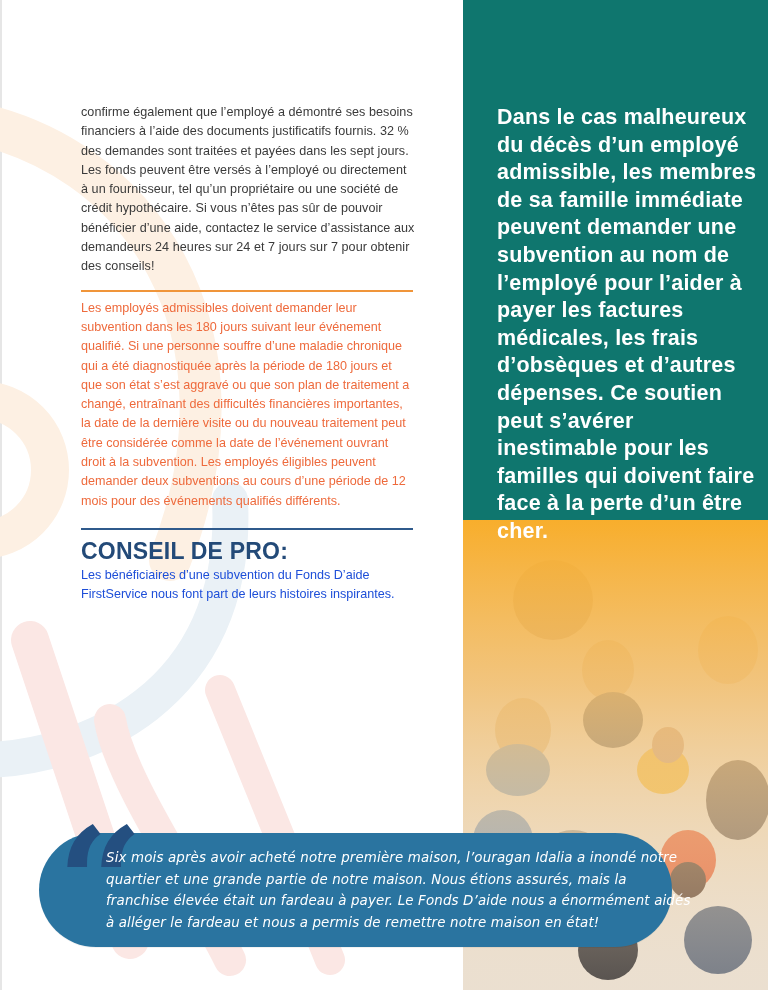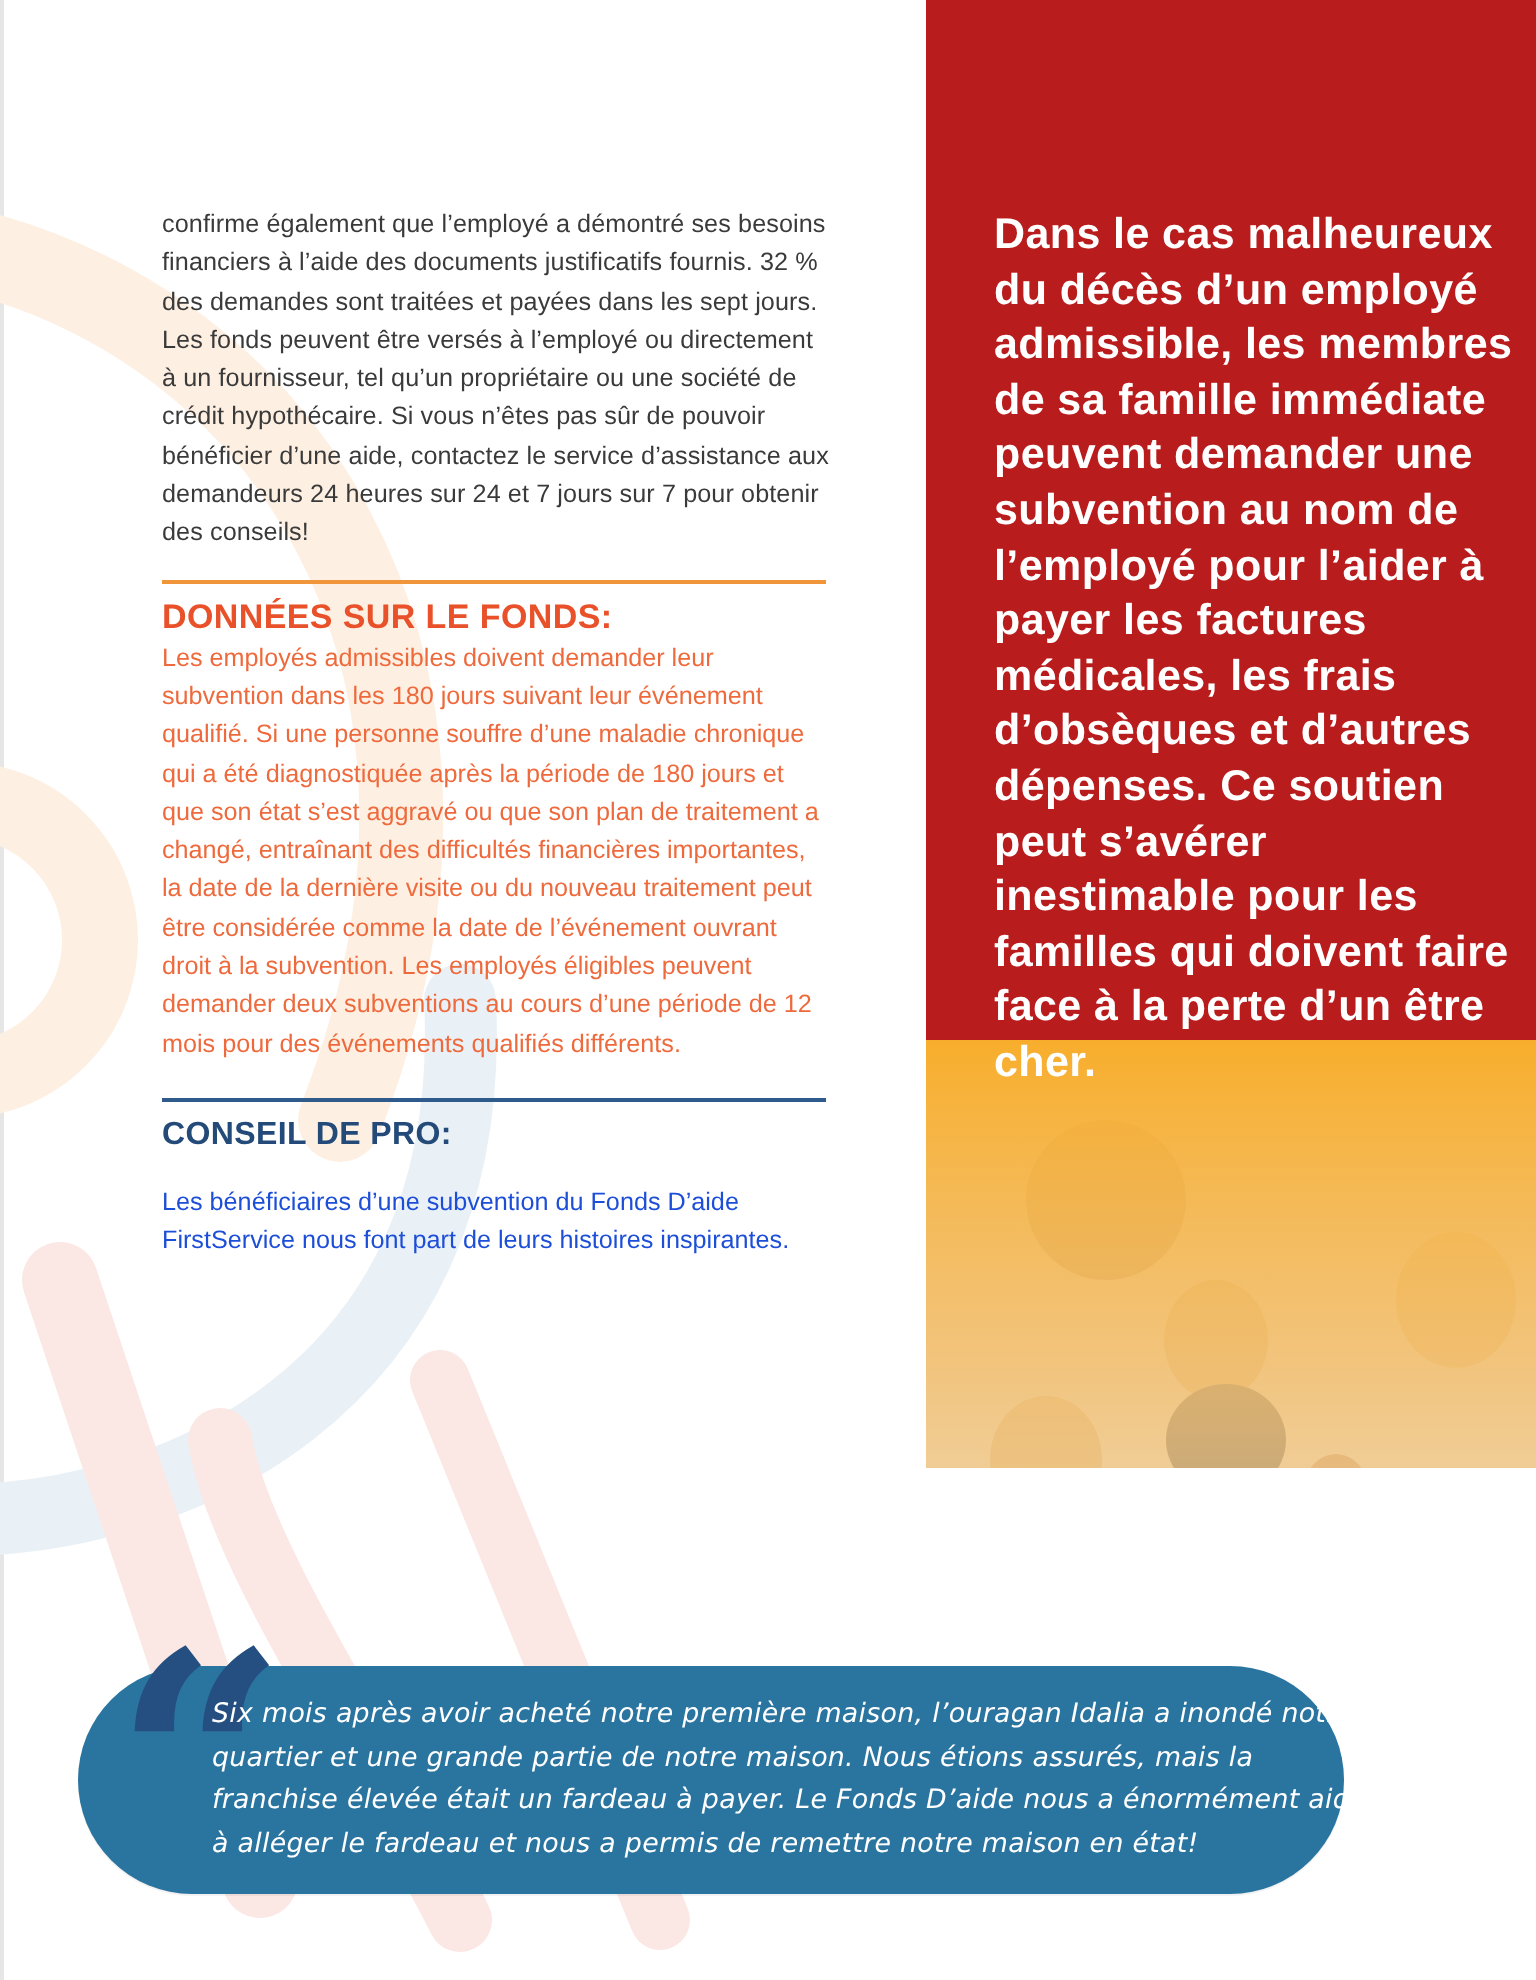--- a/index.html
+++ b/index.html
@@ -14,27 +14,27 @@
     
     .deco { position: absolute; left: 0; top: 0; width: 470px; height: 990px; pointer-events: none; }
 
     
     .left-col { position: absolute; left: 81px; top: 103px; width: 335px; }
     .body-text { font-size: 12.6px; line-height: 19.3px; color: #3a3a3a; margin: 0; letter-spacing: 0.05px; }
     .divider-orange { height: 2px; background: #f0953a; margin: 13px 0 7px 0; width: 332px; }
     .divider-navy { height: 2px; background: #2f5a8c; margin: 17px 0 8px 0; width: 332px; }
     .h-orange { font-size: 17px; font-weight: bold; color: #e8512a; margin: 0 0 1px 0; letter-spacing: 0.2px; }
     .text-orange { font-size: 12.6px; line-height: 19.3px; color: #ee6a3c; margin: 0; }
-    .h-navy { font-size: 16px; font-weight: bold; color: #234a78; margin: 0 0 15px 0; letter-spacing: 0.2px; }
+    .h-navy { font-size: 23px; font-weight: bold; color: #234a78; margin: 0 0 1px 0; letter-spacing: 0.2px; }
     .text-gray { font-size: 12.6px; line-height: 19.3px; color: #4a4a4a; margin: 0; }
     .h-section { font-size: 25px; font-weight: bold; color: #2c6a93; margin: 22px 0 2px 0; letter-spacing: 0.1px; }
     .text-teal { font-size: 12.6px; line-height: 19.3px; color: #1d4ed8; margin: 0; }
 
     
-    .right-panel { position: absolute; left: 463px; top: 0; width: 305px; height: 734px; background: #b91c1c; overflow: hidden; }
+    .right-panel { position: absolute; left: 463px; top: 0; width: 305px; height: 990px; background: #0f766e; overflow: hidden; }
     .photo { position: absolute; left: 0; top: 520px; width: 305px; height: 470px; }
     .right-quote {
       position: absolute; left: 34px; top: 104px; width: 260px;
       font-size: 21.5px; line-height: 27.6px; font-weight: bold; color: #ffffff; margin: 0;
       letter-spacing: 0.2px;
     }
 
     
     .bubble {
       position: absolute; left: 39px; top: 833px; width: 633px; height: 114px;
@@ -59,21 +59,20 @@
     <path d="M 230 500 C 240 700 80 760 -20 760" stroke="#eaf1f6" stroke-width="36" fill="none" stroke-linecap="round"></path>
     <path d="M 30 640 L 130 940" stroke="#fbe7e4" stroke-width="38" fill="none" stroke-linecap="round"></path>
     <path d="M 110 720 C 120 780 190 880 230 960" stroke="#fbe7e4" stroke-width="32" fill="none" stroke-linecap="round"></path>
     <path d="M 220 690 L 330 960" stroke="#fbe7e4" stroke-width="30" fill="none" stroke-linecap="round"></path>
   </svg>
 
   <div class="left-col">
     <p class="body-text">confirme également que l’employé a démontré ses besoins financiers à l’aide des documents justificatifs fournis. 32 % des demandes sont traitées et payées dans les sept jours. Les fonds peuvent être versés à l’employé ou directement à un fournisseur, tel qu’un propriétaire ou une société de crédit hypothécaire. Si vous n’êtes pas sûr de pouvoir bénéficier d’une aide, contactez le service d’assistance aux demandeurs 24 heures sur 24 et 7 jours sur 7 pour obtenir des conseils!</p>
 
     <div class="divider-orange"></div>
-    <h2 class="h-orange">DONNÉES SUR LE FONDS:</h2>
     <p class="text-orange">Les employés admissibles doivent demander leur subvention dans les 180 jours suivant leur événement qualifié. Si une personne souffre d’une maladie chronique qui a été diagnostiquée après la période de 180 jours et que son état s’est aggravé ou que son plan de traitement a changé, entraînant des difficultés financières importantes, la date de la dernière visite ou du nouveau traitement peut être considérée comme la date de l’événement ouvrant droit à la subvention.  Les employés éligibles peuvent demander deux subventions au cours d’une période de 12 mois pour des événements qualifiés différents.</p>
 
     <div class="divider-navy"></div>
     <h2 class="h-navy">CONSEIL DE PRO:</h2>
 
     <p class="text-teal">Les bénéficiaires d’une subvention du Fonds D’aide FirstService nous font part de leurs histoires inspirantes.</p>
   </div>
 
   <div class="right-panel">
     <svg class="photo" viewBox="0 0 305 470" preserveAspectRatio="none">

